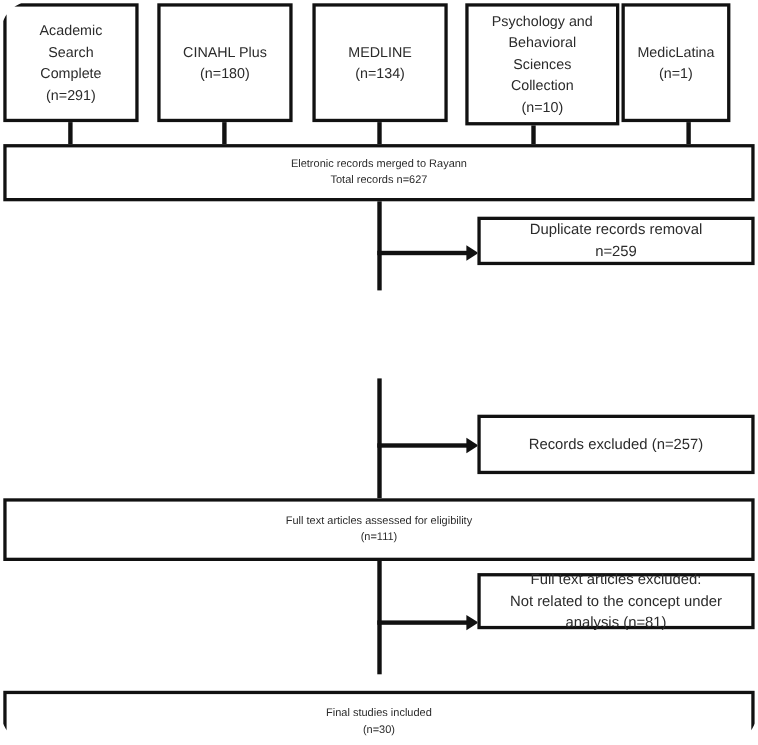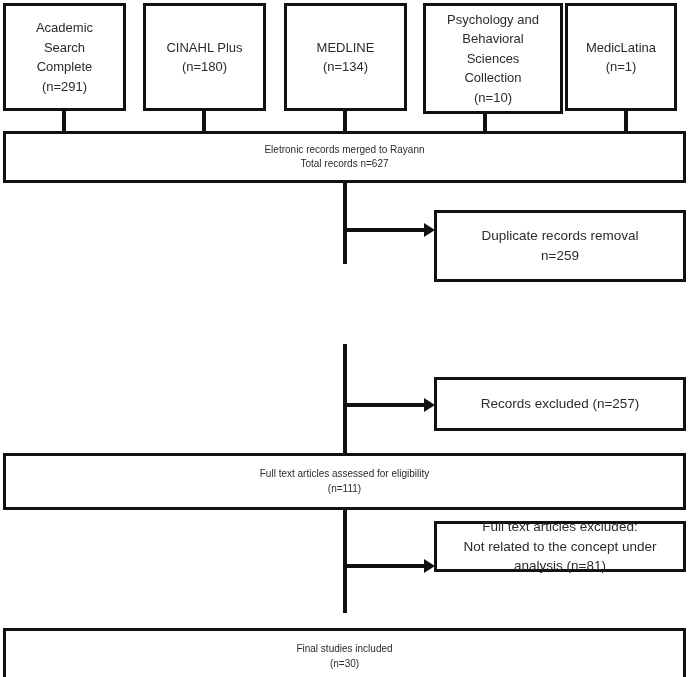--- a/index.html
+++ b/index.html
@@ -11,20 +11,21 @@
   body {
     font-family: "Liberation Sans", sans-serif;
     -webkit-font-smoothing: antialiased;
   }
   #diagram {
     position: relative;
     width: 689px;
     height: 677px;
     background: #ffffff;
     overflow: hidden;
+    border-radius: 32px;
   }
   
   .box {
     position: absolute;
     box-sizing: border-box;
     background: #ffffff;
     border: 3px solid #111111;
     display: flex;
     align-items: center;
     justify-content: center;
@@ -103,21 +104,21 @@
   <div class="box src-box" style="left:423px; top:3px; width:140px; height:111px;">
     <span class="lines">
       <span class="ln">Psychology and</span>
       <span class="ln">Behavioral</span>
       <span class="ln">Sciences</span>
       <span class="ln">Collection</span>
       <span class="ln">(n=10)</span>
     </span>
   </div>
 
-  <div class="box src-box" style="left:565px; top:3px; width:112px; height:108px;">
+  <div class="box src-box" style="left:565px; top:3px; width:99px; height:108px;">
     <span class="lines">
       <span class="ln">MedicLatina</span>
       <span class="ln">(n=1)</span>
     </span>
   </div>
 
   <div class="vline" style="left:62px;  top:111px; height:20px;"></div>
   <div class="vline" style="left:202px; top:111px; height:20px;"></div>
   <div class="vline" style="left:343px; top:111px; height:20px;"></div>
   <div class="vline" style="left:483px; top:114px; height:17px;"></div>
@@ -128,21 +129,21 @@
       <span class="ln">Eletronic records merged to Rayann</span>
       <span class="ln">Total records n=627</span>
     </span>
   </div>
 
   <div class="vline" style="left:343px; top:183px; height:81px;"></div>
 
   <div class="hline" style="left:343px; top:228px; width:85px;"></div>
   <div class="arrow-head" style="left:424px; top:223px;"></div>
 
-  <div class="box side-box" style="left:434px; top:210px; width:252px; height:72px;">
+  <div class="box side-box" style="left:434px; top:197px; width:252px; height:44px;">
     <span class="lines">
       <span class="ln">Duplicate records removal</span>
       <span class="ln">n=259</span>
     </span>
   </div>
 
 
   <div class="vline" style="left:343px; top:344px; height:109px;"></div>
 
   <div class="hline" style="left:343px; top:403px; width:85px;"></div>

